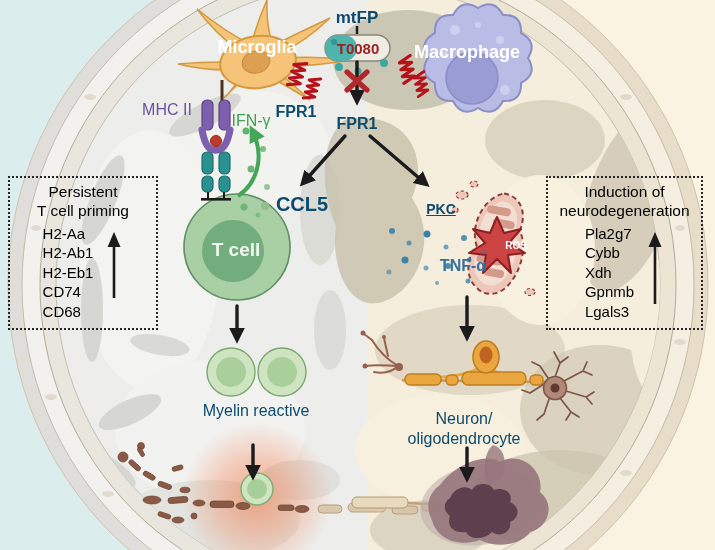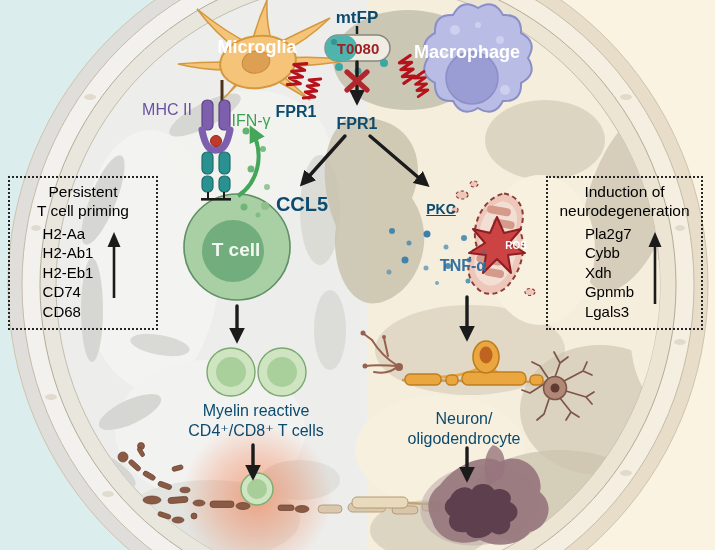--- a/index.html
+++ b/index.html
@@ -334,21 +334,20 @@
 <span class="lbl" style="left:167px;top:110px;font-size:16px;color:#6a51a1;">MHC II</span>
 <span class="lbl" style="left:251px;top:121px;font-size:16px;color:#3da155;">IFN-γ</span>
 <span class="lbl b" style="left:296px;top:112px;font-size:16px;">FPR1</span>
 <span class="lbl b" style="left:357px;top:124px;font-size:16px;">FPR1</span>
 <span class="lbl b" style="left:302px;top:204px;font-size:20px;">CCL5</span>
 <span class="lbl b" style="left:441px;top:209px;font-size:14px;text-decoration:underline;">PKC</span>
 <span class="lbl b" style="left:443px;top:266px;font-size:16px;color:#36719d;margin-left:20px;">TNF-α</span>
 <span class="lbl b w" style="left:510px;top:246px;font-size:10px;padding-left:12px;">ROS</span>
 <span class="lbl b" style="left:236px;top:249px;font-size:19px;color:#f2f8f0;">T cell</span>
 <span class="lbl" style="left:256px;top:411px;font-size:16px;">Myelin reactive</span>
-<span class="lbl" style="left:256px;top:431px;font-size:16px;">CD4⁺/CD8⁺ T cells</span>
 <span class="lbl" style="left:464px;top:419px;font-size:16px;">Neuron/</span>
 <span class="lbl" style="left:464px;top:439px;font-size:16px;">oligodendrocyte</span>
 
 <div class="gene-box" style="left:8px;top:176px;width:150px;height:154px;">
   <div class="title">
     <div>Persistent</div>
     <div>T cell priming</div>
   </div>
   <div class="body">
     <ul>

